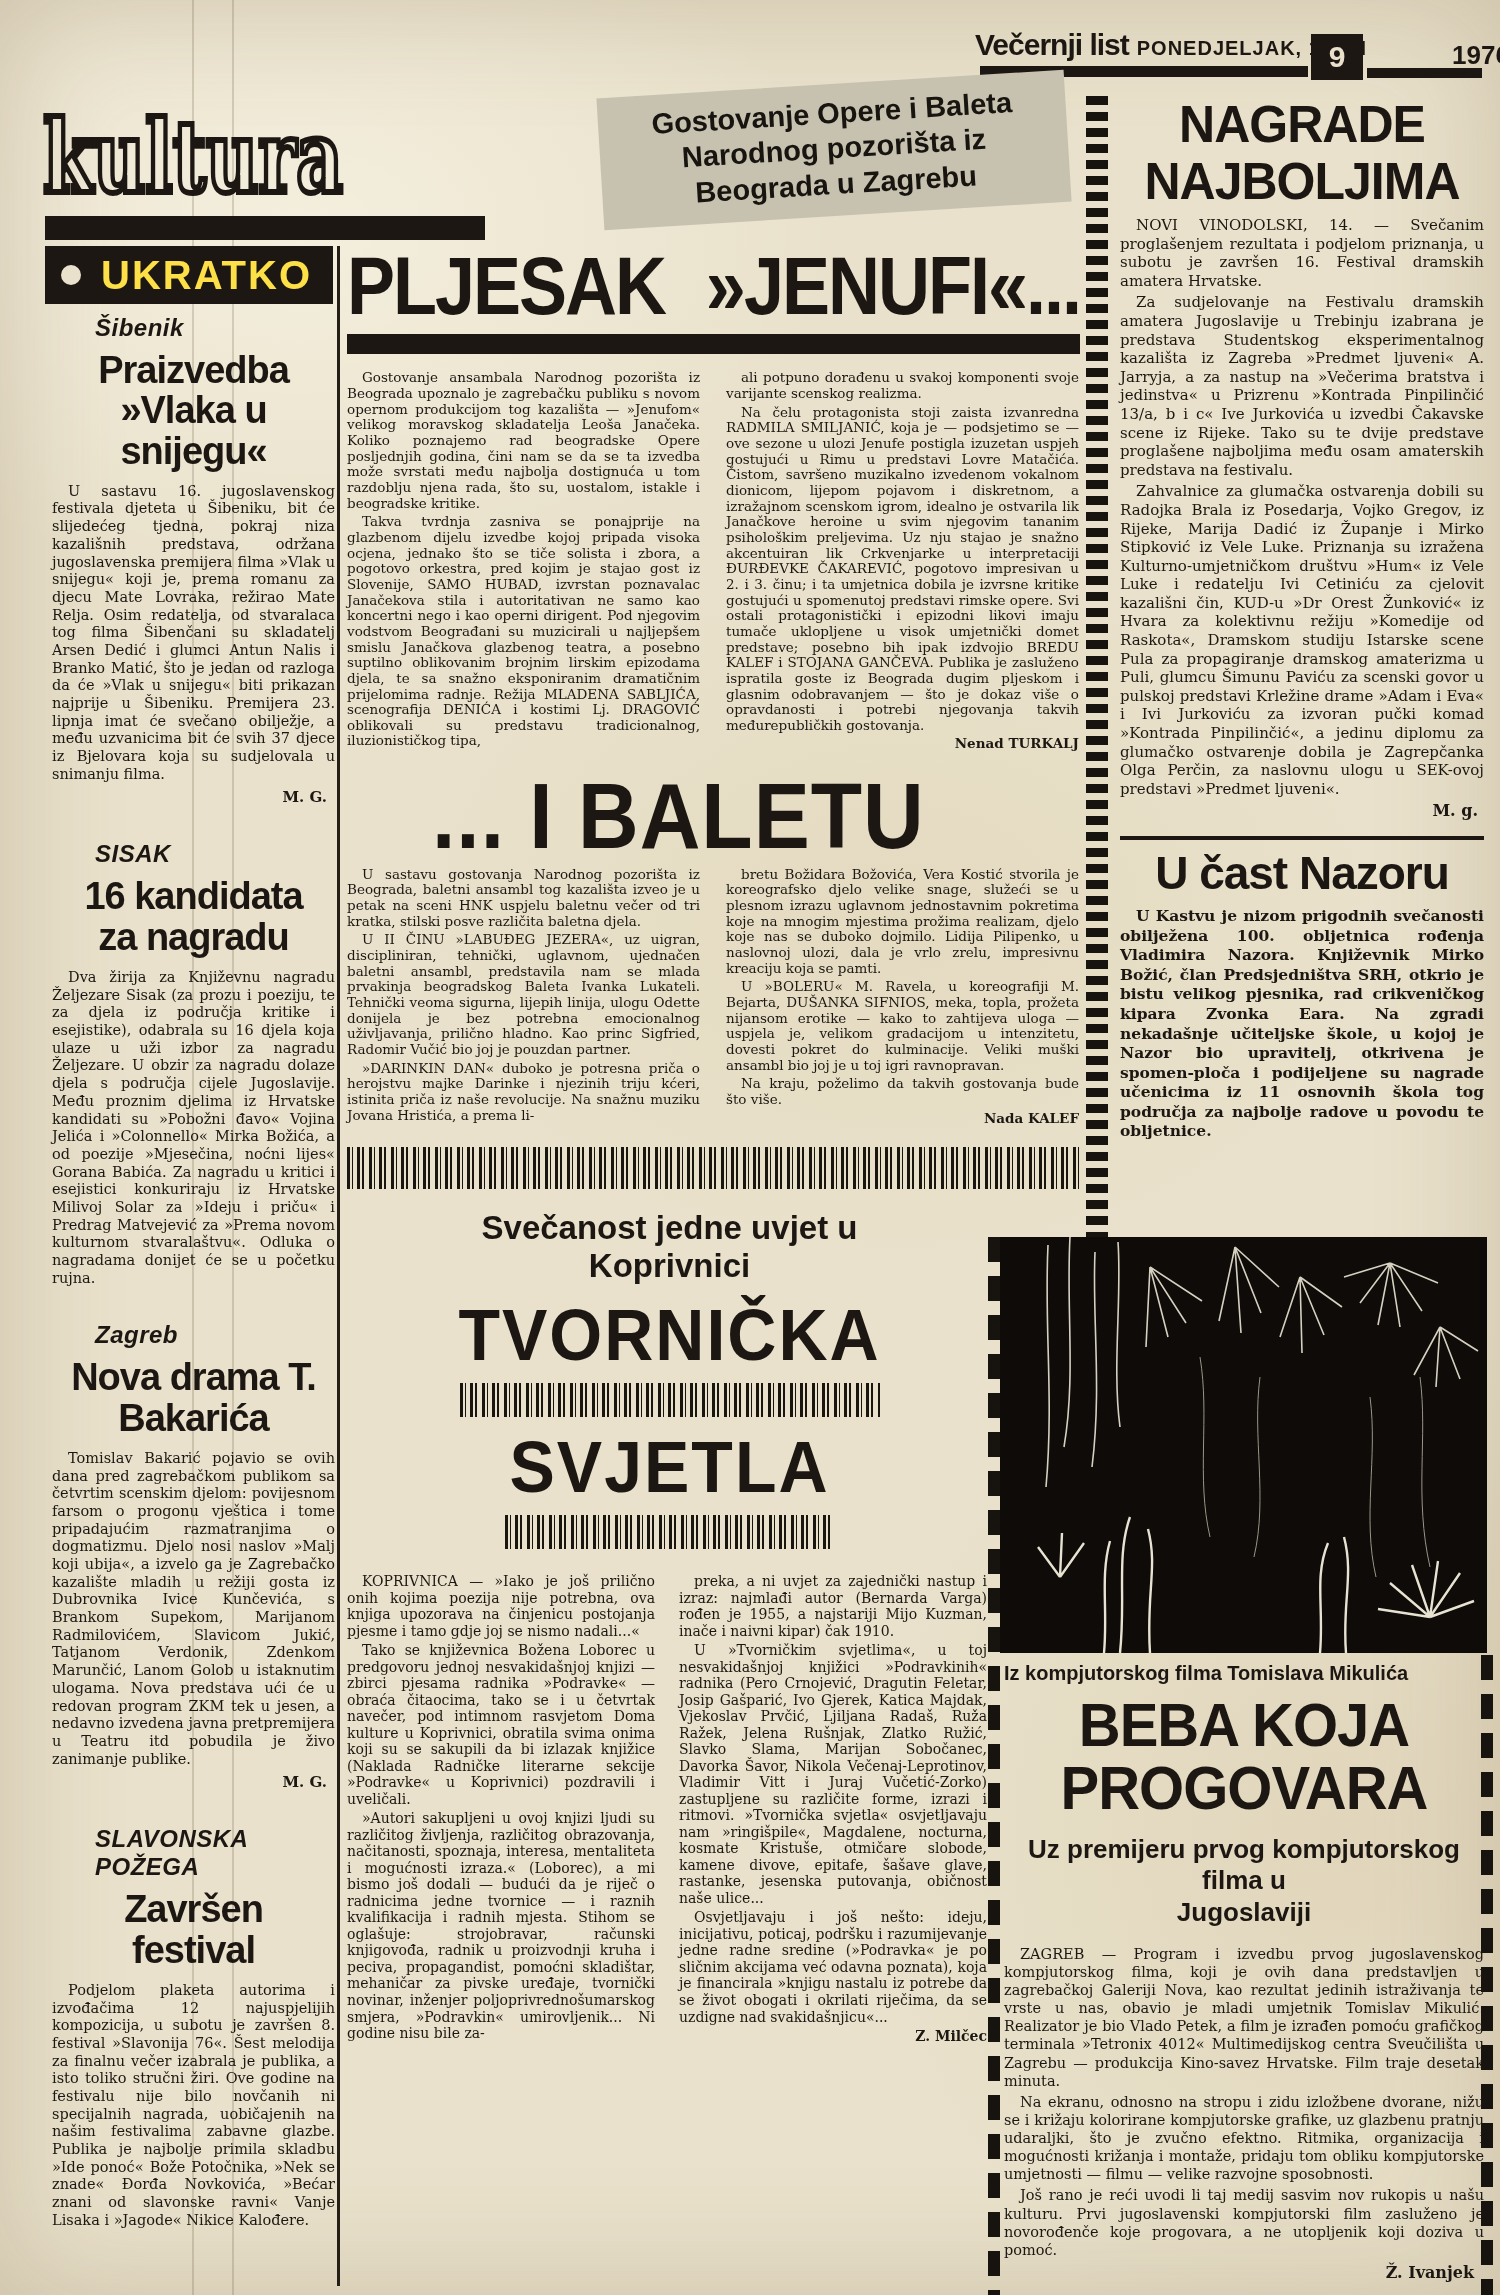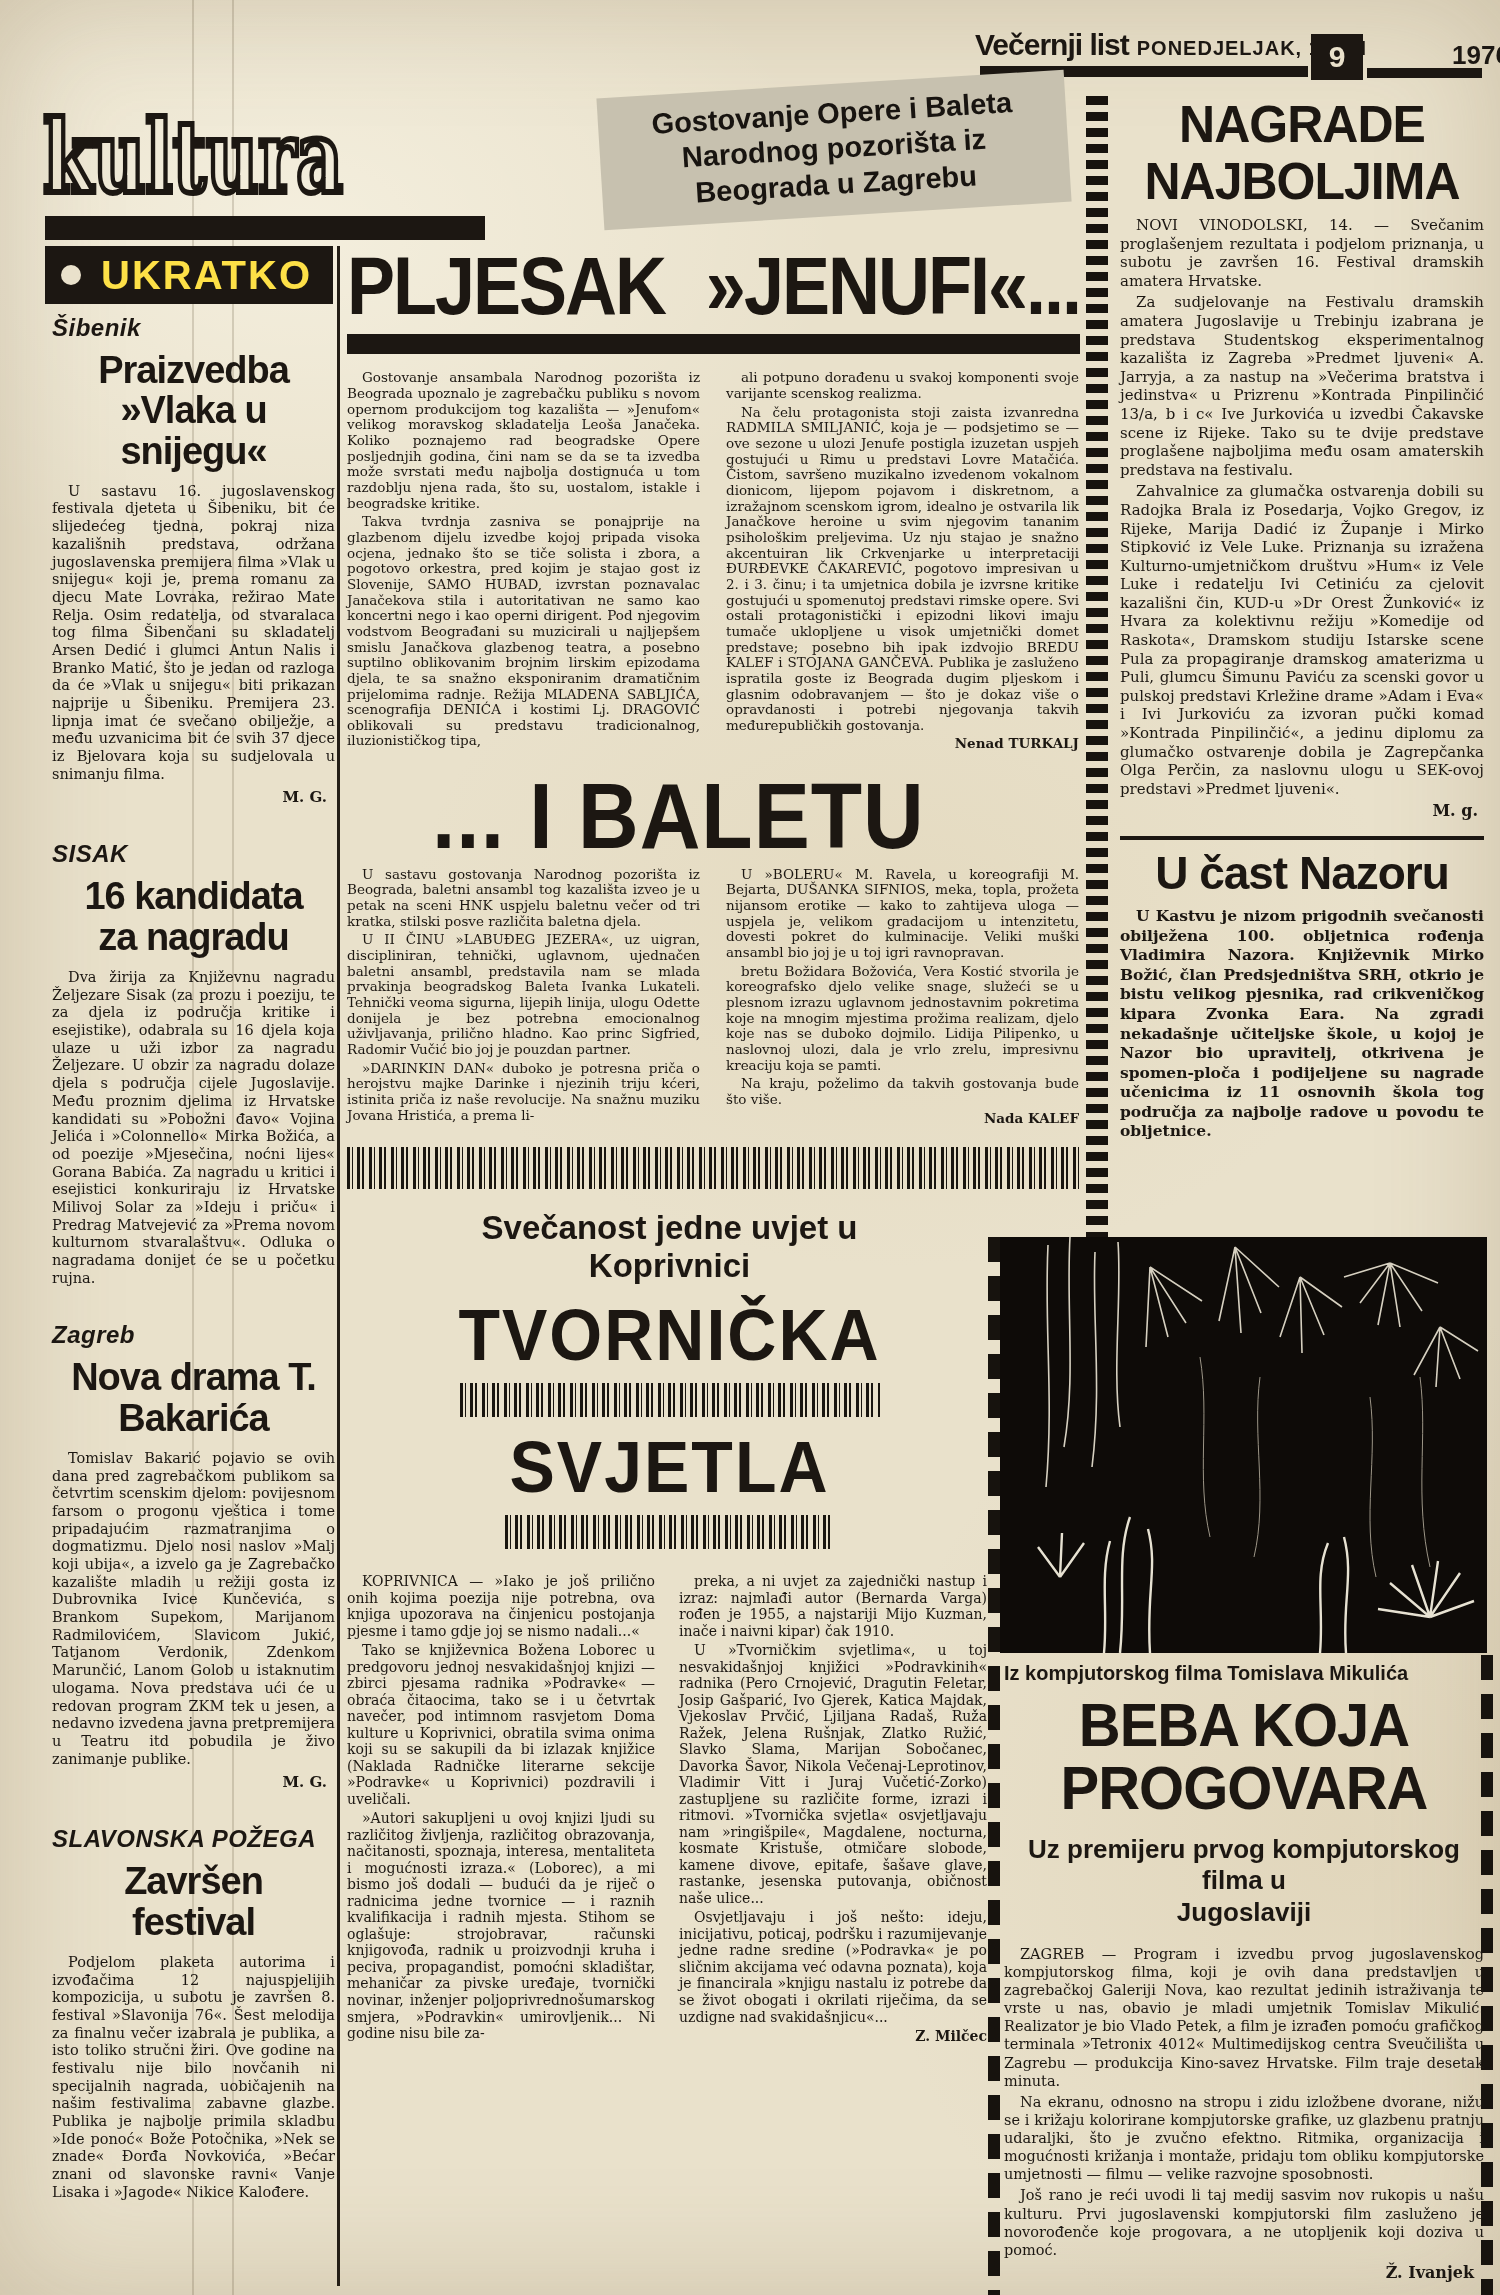--- a/index.html
+++ b/index.html
@@ -42,21 +42,21 @@
   .ukratko-box{position:absolute;left:45px;top:246px;width:288px;height:58px;background:#1c1712;
     display:flex;align-items:center;}
   .dot{width:20px;height:20px;border-radius:50%;background:#e9e1cb;margin-left:16px;}
   .ukratko-text{font:800 40px "Liberation Sans",sans-serif;color:#fde047;margin-left:20px;letter-spacing:2px;}
 
   .vrule{position:absolute;left:337px;top:246px;width:3px;height:2040px;background:#241e16;}
 
   
   .left-col{position:absolute;left:52px;top:314px;width:283px;}
   .ublock{margin-bottom:34px;}
-  .city{font:italic 700 24px "Liberation Sans",sans-serif;letter-spacing:.5px;}
+  .city{font:italic 700 24px "Liberation Sans",sans-serif;letter-spacing:.5px;margin-left:43px;}
   .lhead{font:700 38px/1.06 "Liberation Sans",sans-serif;text-align:center;margin:8px 0 12px;letter-spacing:-1px;}
   .lbody{font:400 14.5px/1.22 "DejaVu Serif",serif;text-align:justify;text-indent:16px;}
   .lbyline{text-align:right;font:700 15px "DejaVu Serif",serif;margin-top:5px;padding-right:8px;}
 
   
   .center-col{position:absolute;left:347px;top:248px;width:733px;}
   .main-head{display:flex;justify-content:space-between;align-items:flex-start;
     font:700 72px/0.95 "Liberation Sans",sans-serif;letter-spacing:-2px;
     transform:scaleY(1.12);transform-origin:top left;white-space:nowrap;}
   .main-bar{height:20px;margin-top:18px;}
@@ -215,22 +215,22 @@
 
     <div class="balet-head">... I BALETU</div>
 
     <div class="cols">
       <div class="ccol">
         <p>U sastavu gostovanja Narodnog pozorišta iz Beograda, baletni ansambl tog kazališta izveo je u petak na sceni HNK uspjelu baletnu večer od tri kratka, stilski posve različita baletna djela.</p>
         <p>U II ČINU »LABUĐEG JEZERA«, uz uigran, discipliniran, tehnički, uglavnom, ujednačen baletni ansambl, predstavila nam se mlada prvakinja beogradskog Baleta Ivanka Lukateli. Tehnički veoma sigurna, lijepih linija, ulogu Odette donijela je bez potrebna emocionalnog uživljavanja, prilično hladno. Kao princ Sigfried, Radomir Vučić bio joj je pouzdan partner.</p>
         <p>»DARINKIN DAN« duboko je potresna priča o herojstvu majke Darinke i njezinih triju kćeri, istinita priča iz naše revolucije. Na snažnu muziku Jovana Hristića, a prema li-</p>
       </div>
       <div class="ccol">
+        <p>bretu Božidara Božovića, Vera Kostić stvorila je koreografsko djelo velike snage, služeći se u plesnom izrazu uglavnom jednostavnim pokretima koje na mnogim mjestima prožima realizam, djelo koje nas se duboko dojmilo. Lidija Pilipenko, u naslovnoj ulozi, dala je vrlo zrelu, impresivnu kreaciju koja se pamti.</p>
         <p>U »BOLERU« M. Ravela, u koreografiji M. Bejarta, DUŠANKA SIFNIOS, meka, topla, prožeta nijansom erotike — kako to zahtijeva uloga — uspjela je, velikom gradacijom u intenzitetu, dovesti pokret do kulminacije. Veliki muški ansambl bio joj je u toj igri ravnopravan.</p>
-        <p>bretu Božidara Božovića, Vera Kostić stvorila je koreografsko djelo velike snage, služeći se u plesnom izrazu uglavnom jednostavnim pokretima koje na mnogim mjestima prožima realizam, djelo koje nas se duboko dojmilo. Lidija Pilipenko, u naslovnoj ulozi, dala je vrlo zrelu, impresivnu kreaciju koja se pamti.</p>
         <p>Na kraju, poželimo da takvih gostovanja bude što više.</p>
         <p class="cbyline">Nada KALEF</p>
       </div>
     </div>
 
     <div class="barcode barcode-big"></div>
 
     <div class="tvornicka">
       <div class="kicker">
         <div>Svečanost jedne uvjet u</div>

